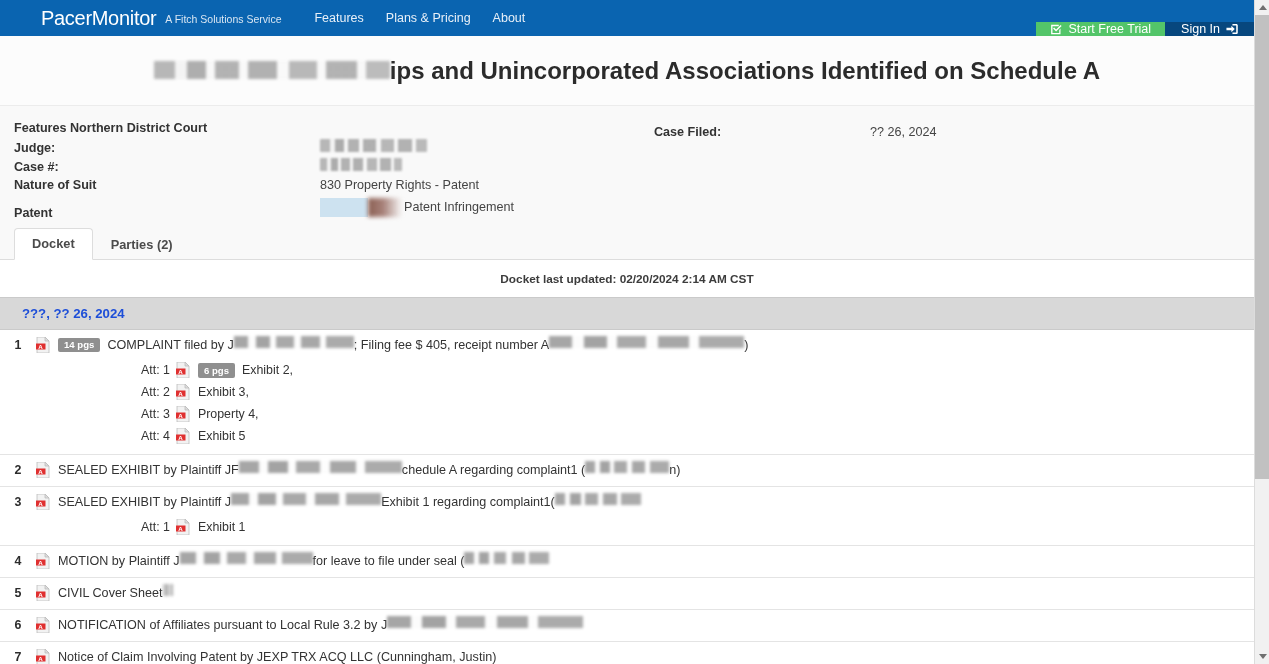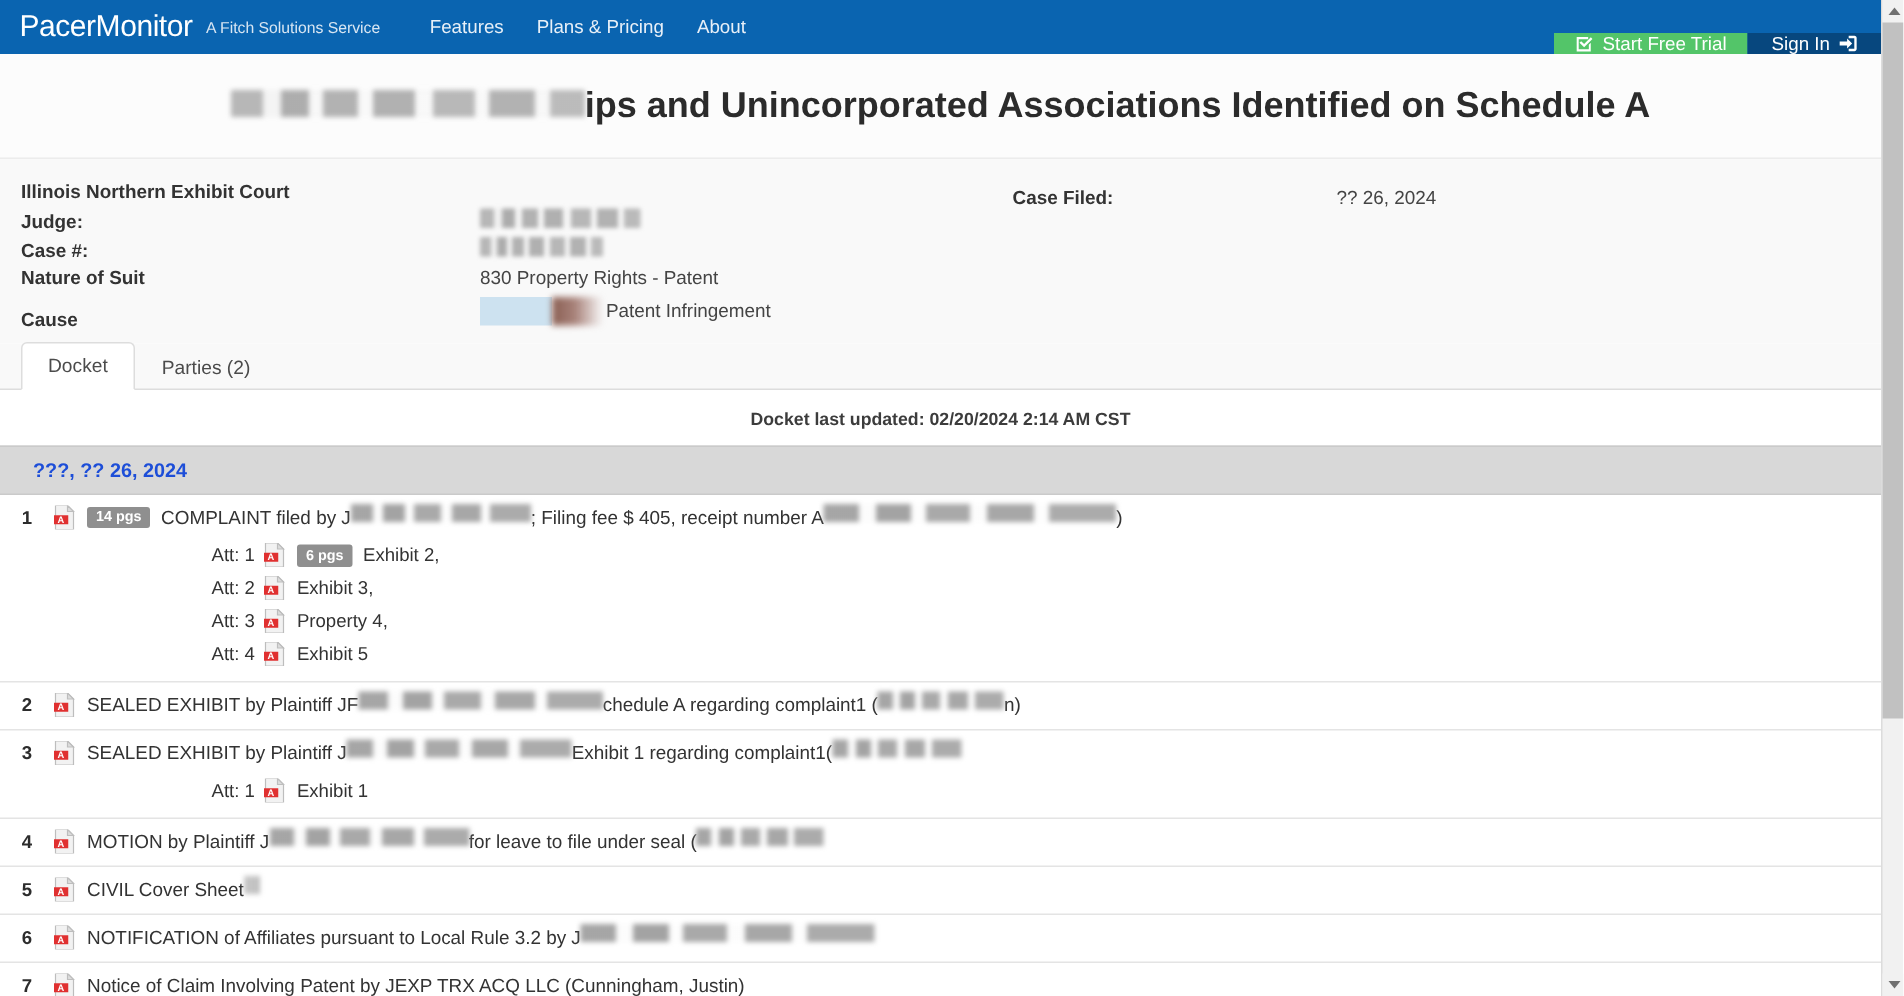--- a/index.html
+++ b/index.html
@@ -36,20 +36,21 @@
   .brand-wrap {
     display: flex; align-items: center;
     padding-left: 13px;
   }
   .brand {
     color: #ffffff;
     font-size: 20px;
     letter-spacing: -0.3px;
     line-height: 1;
     white-space: nowrap;
+    margin-left: 28px;
   }
   .brand-sub {
     color: #d8e6f3;
     font-size: 10.5px;
     margin-left: 9px;
     white-space: nowrap;
     position: relative;
     top: 1px;
   }
   .nav-links {
@@ -134,21 +135,21 @@
     border-top: 1px solid #ececec;
     padding: 15px 0 9px 0;
     position: relative;
     min-height: 112px;
   }
   .meta-grid {
     display: flex;
     padding: 0 14px;
   }
   .meta-left { width: 640px; }
-  .meta-right { flex: 1; padding-top: 4px; margin-left: 21px; }
+  .meta-right { flex: 1; padding-top: 4px; }
   .meta-row {
     display: flex;
     align-items: baseline;
     min-height: 19.6px;
     margin-bottom: 0px;
   }
   .meta-label {
     font-size: 12.6px;
     font-weight: bold;
     color: #333;
@@ -191,20 +192,21 @@
   }
 
   
   .tabs-wrap {
     background: #f9f9f9;
     padding: 0 14px;
     border-bottom: 1px solid #dddddd;
     display: flex;
     align-items: flex-end;
     height: 31px;
+    font-weight: bold;
   }
   .tab {
     font-size: 12.8px;
     color: #4b4b4b;
     padding: 7px 17px 7px 17px;
     cursor: pointer;
     border: 1px solid transparent;
     border-bottom: none;
     line-height: 1.2;
     position: relative;
@@ -388,21 +390,21 @@
     <div class="title-band">
       <div class="case-title">
         <span class="redact" style="width:236px;height:18px;"></span>
         <span>ips and Unincorporated Associations Identified on Schedule A</span>
       </div>
     </div>
 
     <div class="meta-wrap">
       <div class="meta-grid">
         <div class="meta-left">
-          <div class="court-name">Illinois Northern Exhibit Court</div>
+          <div class="court-name">Features Northern District Court</div>
 
           <div class="meta-row">
             <span class="meta-label">Judge:</span>
             <span class="meta-value">
               <span class="redact sm" style="width:107px;height:13px;"></span>
             </span>
           </div>
 
           <div class="meta-row">
             <span class="meta-label">Case #:</span>
@@ -410,21 +412,21 @@
               <span class="redact sm" style="width:82px;height:13px;"></span>
             </span>
           </div>
 
           <div class="meta-row">
             <span class="meta-label">Nature of Suit</span>
             <span class="meta-value">830 Property Rights - Patent</span>
           </div>
 
           <div class="meta-row">
-            <span class="meta-label">Cause</span>
+            <span class="meta-label">Patent</span>
             <span class="meta-value">
               <span class="cause-blue"></span>
               <span class="cause-brown"></span>
               <span>Patent Infringement</span>
             </span>
           </div>
         </div>
 
         <div class="meta-right">
           <div class="meta-row">

